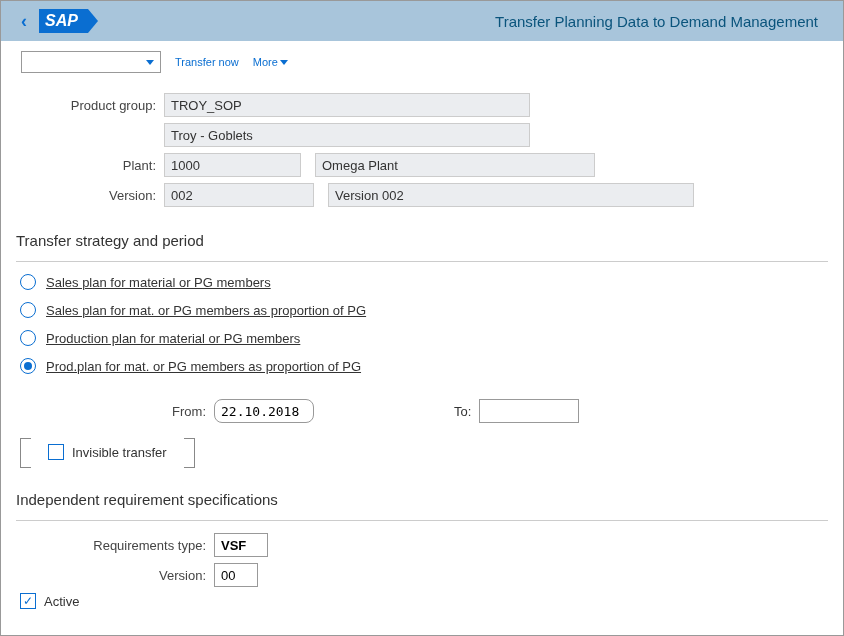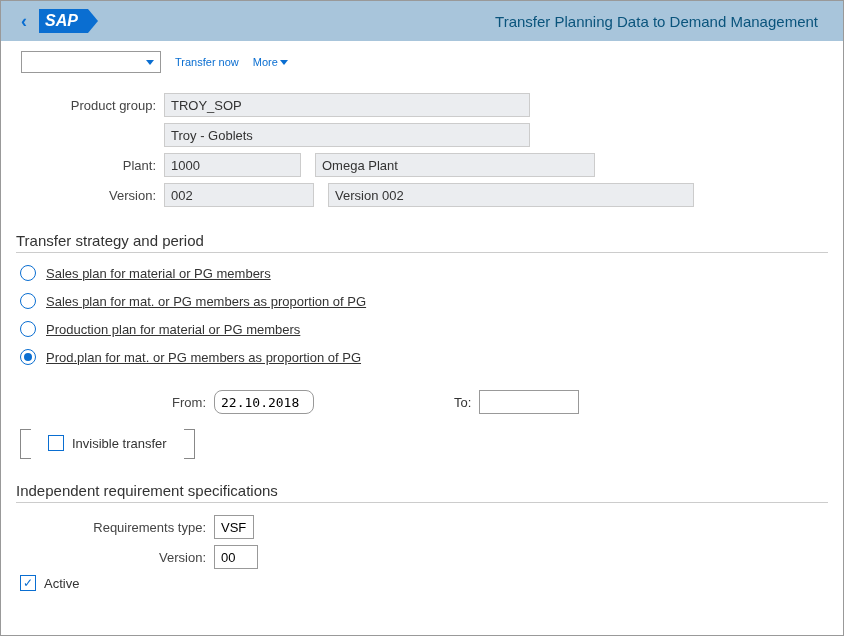--- a/index.html
+++ b/index.html
@@ -118,21 +118,21 @@
       border: 1px solid #ccc;
       padding: 3px 6px;
       height: 24px;
       display: inline-flex;
       align-items: center;
     }
     .section-title {
       font-size: 15px;
       color: #333;
       margin-top: 25px;
-      padding-bottom: 3px;
+      padding-bottom: 12px;
       border-bottom: 1px solid #ccc;
       margin-bottom: 12px;
     }
     .radio-row {
       display: flex;
       align-items: center;
       margin: 12px 0 12px 4px;
       cursor: pointer;
       text-decoration: underline;
     }
@@ -272,21 +272,21 @@
       <span class="checkbox-box"></span>
       <span>Invisible transfer</span>
     </div>
   </div>
 
   
   <div class="section-title">Independent requirement specifications</div>
 
   <div class="form-row">
     <span class="form-label" style="width:198px">Requirements type:</span>
-    <input class="text-input" style="width: 40px;" value="VSF">
+    <input class="text-input" style="width: 54px; font-weight: bold;" value="VSF">
   </div>
   <div class="form-row">
     <span class="form-label" style="width:198px">Version:</span>
     <input class="text-input" style="width: 44px;" value="00">
   </div>
 
   <div class="checkbox-row" style="margin-left:4px;margin-top:6px">
     <span class="checkbox-box">✓</span>
     <span>Active</span>
   </div>

